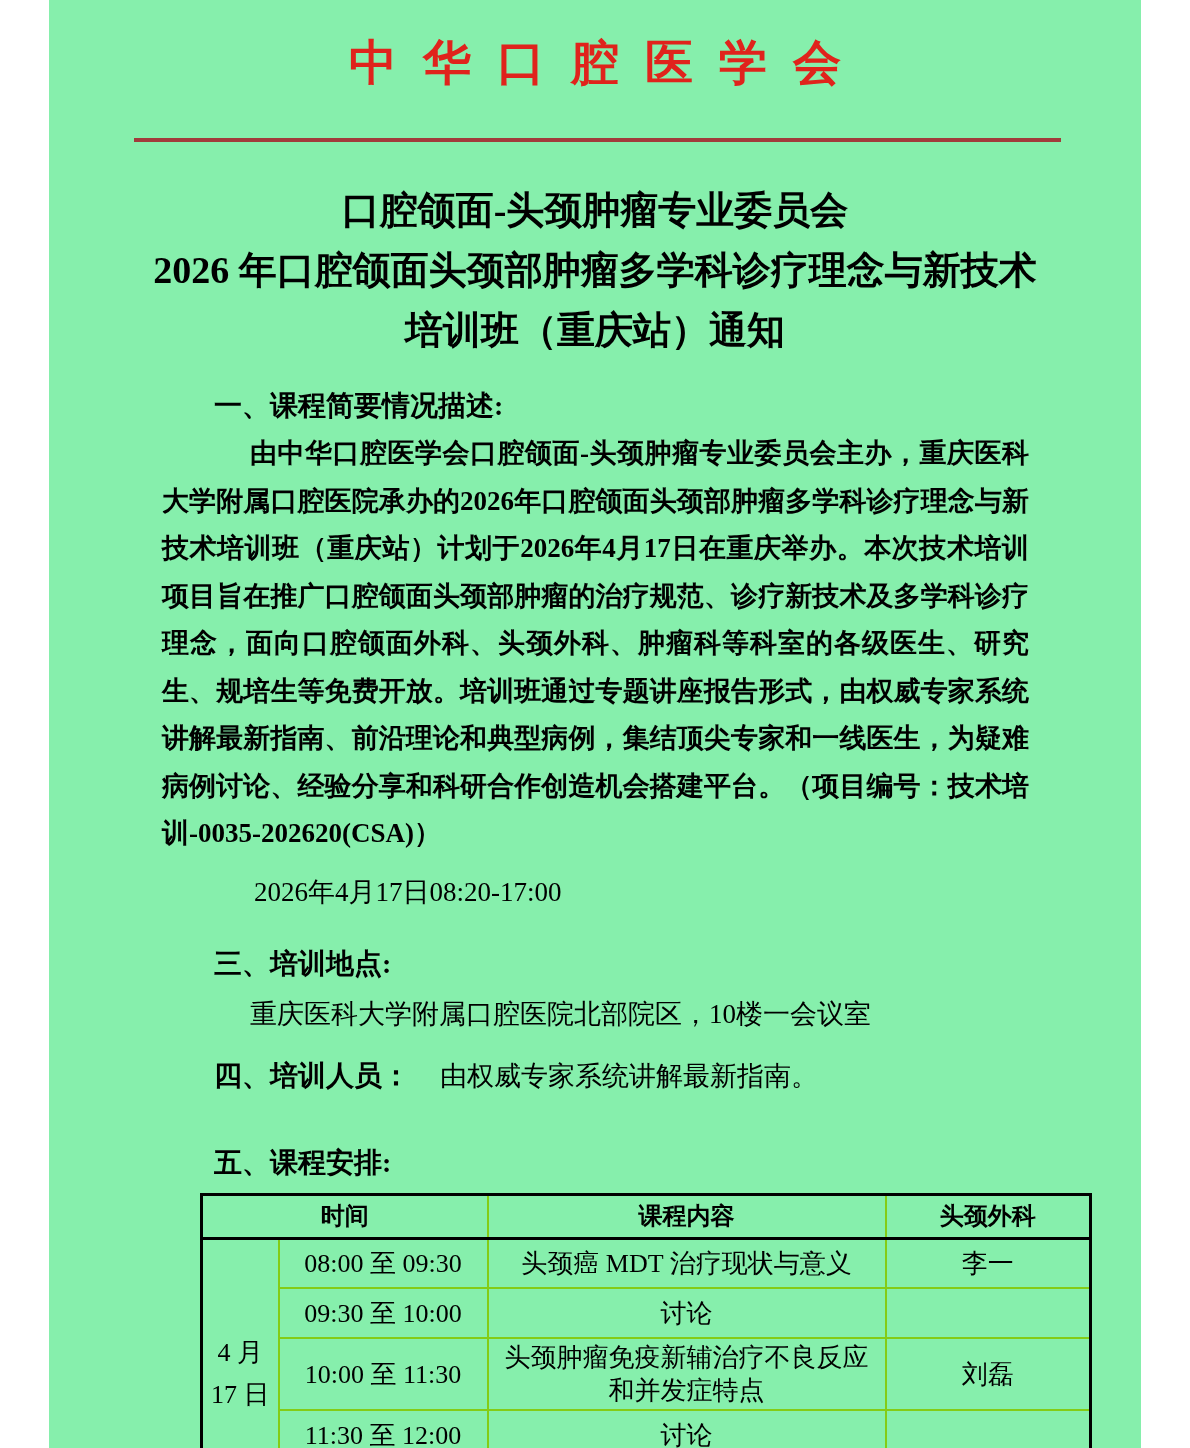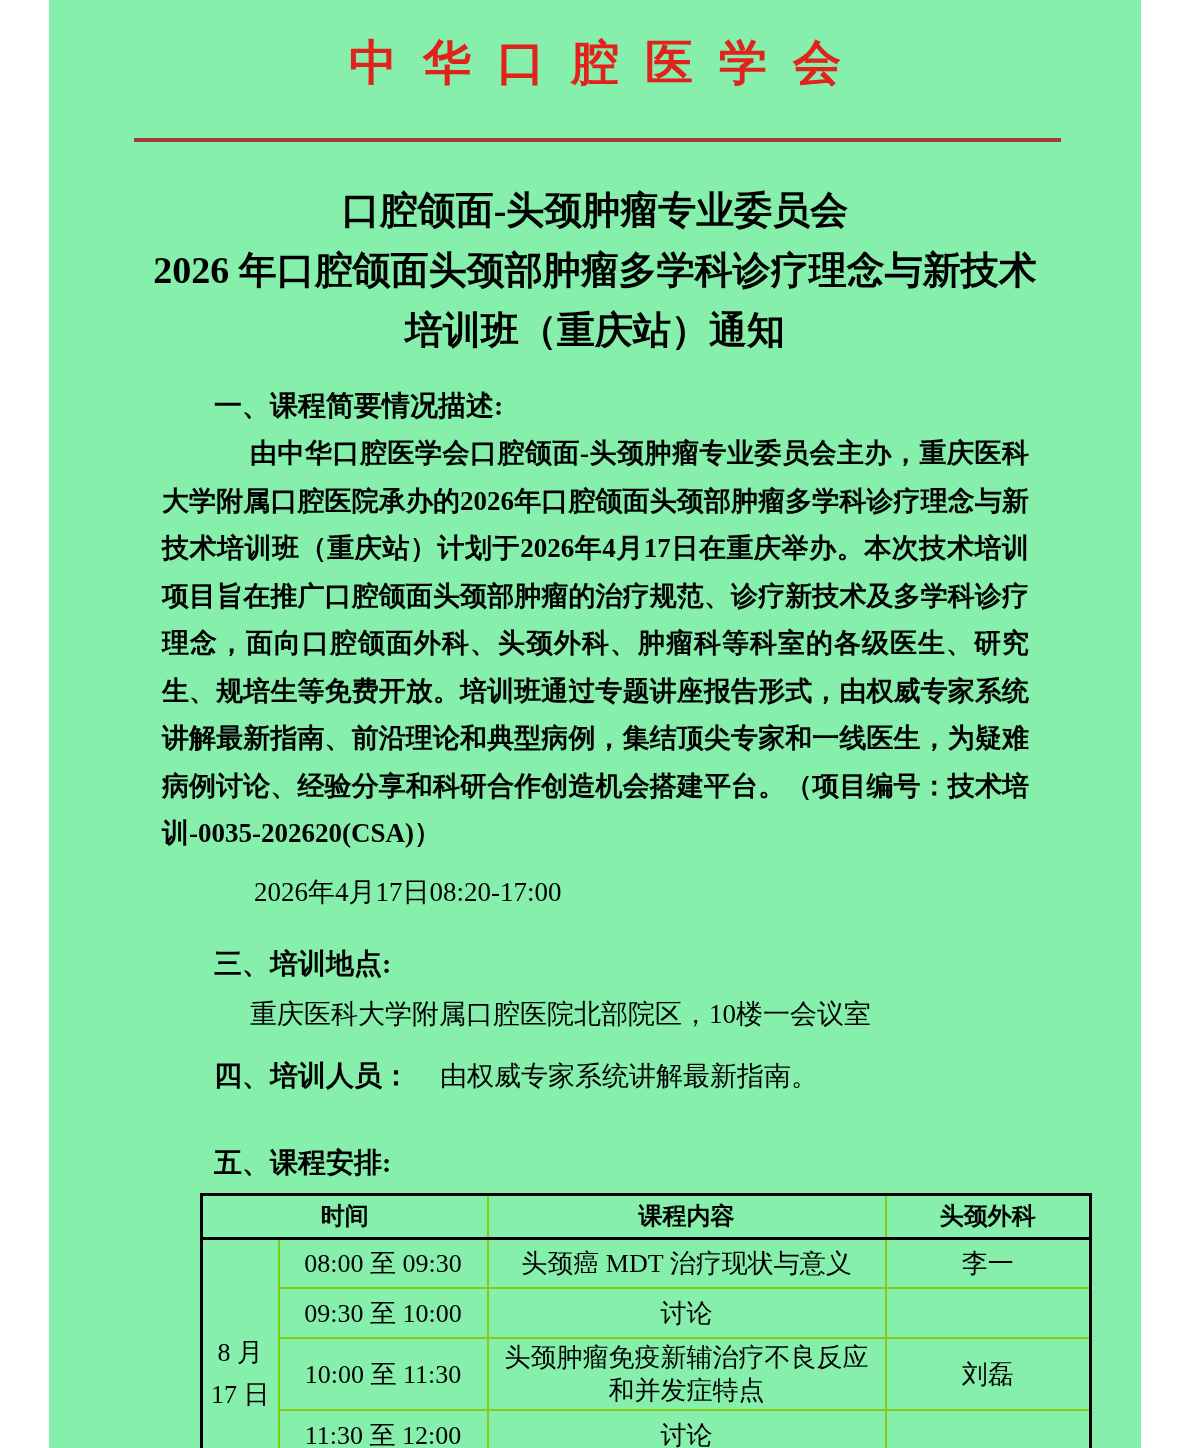--- a/index.html
+++ b/index.html
@@ -131,21 +131,21 @@
         <col style="width:205px">
       </colgroup>
       <tbody>
         <tr class="thead">
           <td colspan="2">时间</td>
           <td>课程内容</td>
           <td>头颈外科</td>
         </tr>
         <tr class="row-single">
           <td rowspan="5" class="date-cell">
-            <div>8 月</div>
+            <div>4 月</div>
             <div>17 日</div>
           </td>
           <td class="time-cell">08:00 至 09:30</td>
           <td class="content-cell">头颈癌 MDT 治疗现状与意义</td>
           <td>李一</td>
         </tr>
         <tr class="row-single">
           <td class="time-cell">09:30 至 10:00</td>
           <td class="content-cell">讨论</td>
           <td></td>

